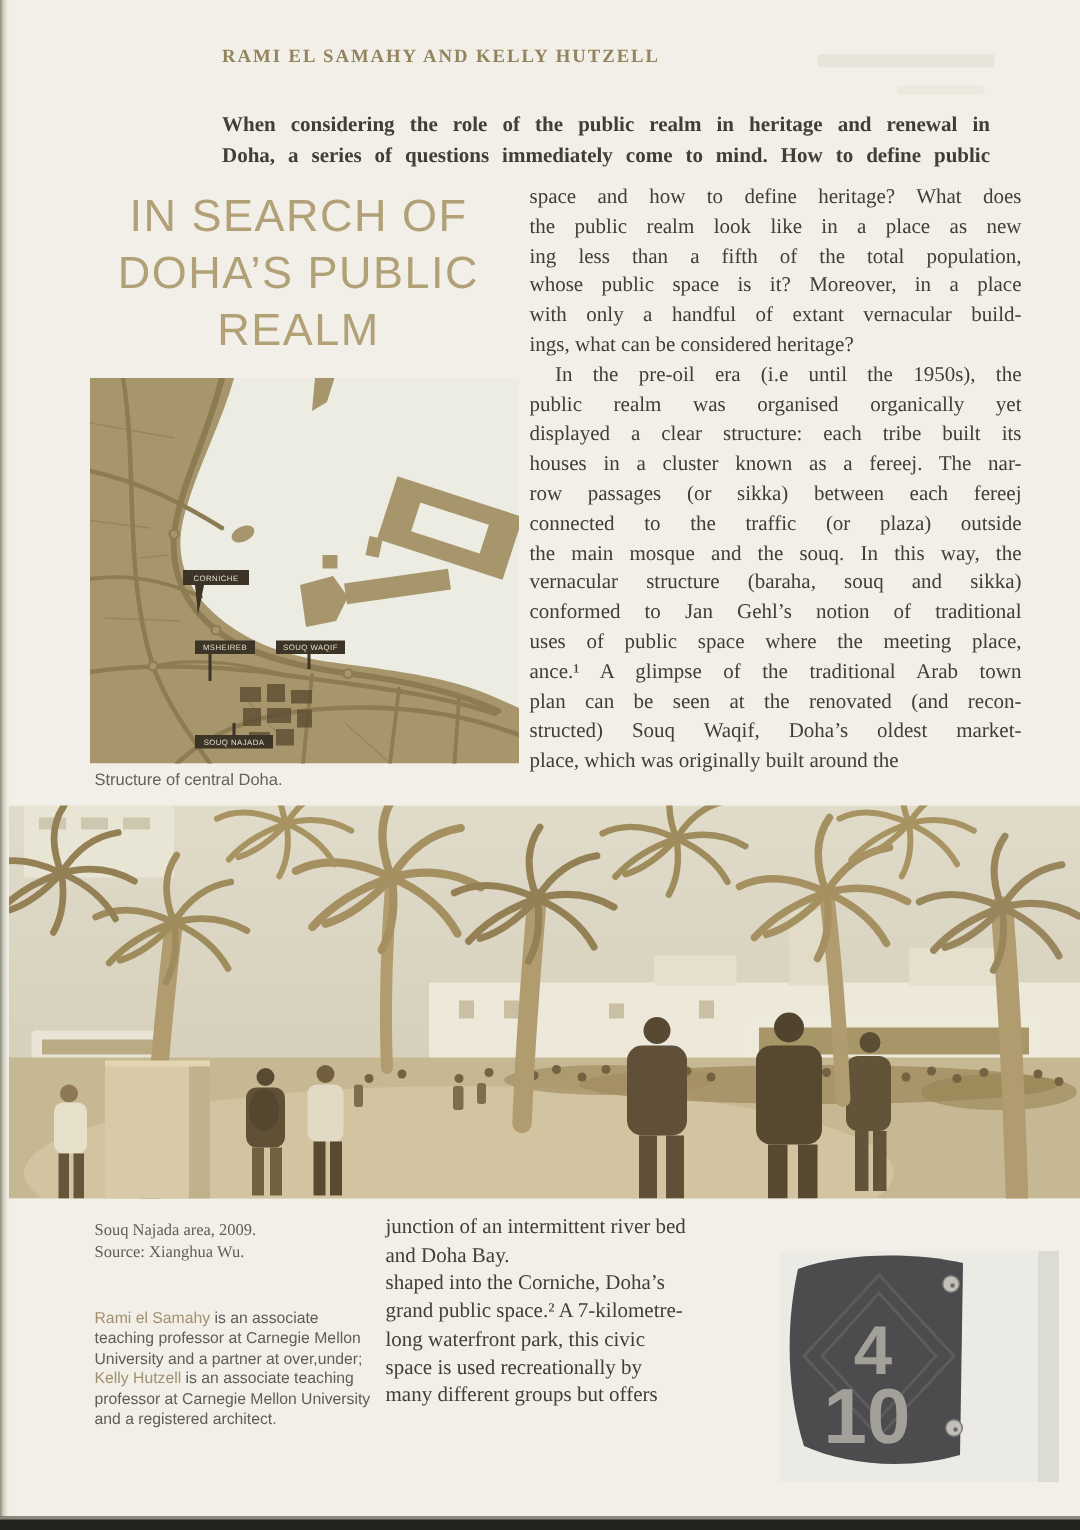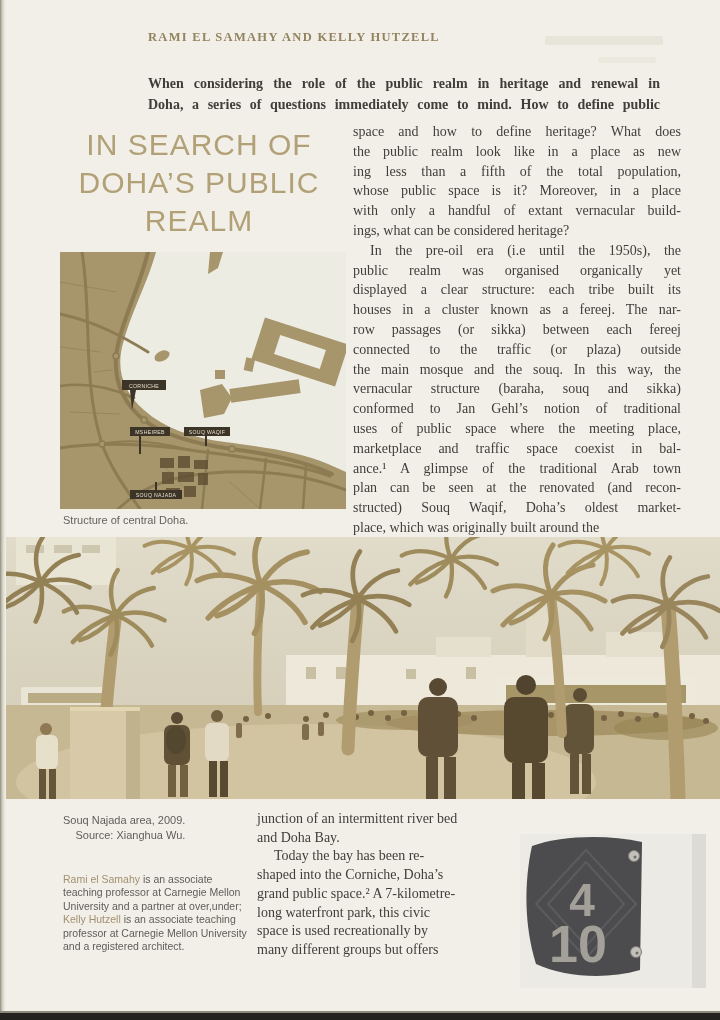--- a/index.html
+++ b/index.html
@@ -25,22 +25,22 @@
   .bl{white-space:normal;}
   .j{text-align:justify;text-align-last:justify;}
   .ind{text-indent:17px;}
   
   .map{position:absolute;left:60px;top:252px;width:286px;height:257px;}
   .map-caption{position:absolute;left:63px;top:514px;font-family:"Liberation Sans",sans-serif;
      font-size:11px;color:#63625c;}
   
   .photo{position:absolute;left:6px;top:537px;width:714px;height:262px;overflow:hidden;}
   
-  .photo-caption{position:absolute;left:63px;top:813px;font-family:Liberation Sans, sans-serif;
-     font-size:11px;line-height:15px;color:#5f5e58;text-align:right;}
+  .photo-caption{position:absolute;left:63px;top:813px;font-family:Liberation Serif, serif;
+     font-size:11px;line-height:15px;color:#5f5e58;}
   .bio{position:absolute;left:63px;top:862px;width:192px;font-family:"Liberation Sans",sans-serif;
      font-size:10.5px;line-height:13.6px;color:#5e5d57;}
   .bio b{color:#a39070;font-weight:normal;}
   
   .sign{position:absolute;left:520px;top:834px;width:186px;height:154px;}
 </style>
 </head>
 <body>
 
 <div id="page">
@@ -72,21 +72,20 @@
     <div class="bl j ind">In the pre-oil era (i.e until the 1950s), the</div>
     <div class="bl j">public realm was organised organically yet</div>
     <div class="bl j">displayed a clear structure: each tribe built its</div>
     <div class="bl j">houses in a cluster known as a fereej. The nar-</div>
     <div class="bl j">row passages (or sikka) between each fereej</div>
     <div class="bl j">connected to the traffic (or plaza) outside</div>
     <div class="bl j">the main mosque and the souq. In this way, the</div>
     <div class="bl j">vernacular structure (baraha, souq and sikka)</div>
     <div class="bl j">conformed to Jan Gehl’s notion of traditional</div>
     <div class="bl j">uses of public space where the meeting place,</div>
-    <div class="bl j">marketplace and traffic space coexist in bal-</div>
     <div class="bl j">ance.¹ A glimpse of the traditional Arab town</div>
     <div class="bl j">plan can be seen at the renovated (and recon-</div>
     <div class="bl j">structed) Souq Waqif, Doha’s oldest market-</div>
     <div class="bl">place, which was originally built around the</div>
   </div>
 
   <svg class="map" viewBox="0 0 286 257" xmlns="http://www.w3.org/2000/svg">
     <rect x="0" y="0" width="286" height="257" fill="#a7956c"></rect>
     <path fill="#edece3" d="M 96,0 C 88,30 70,62 62,95 C 56,122 66,142 84,158 C 104,176 132,186 165,190 C 210,196 240,200 268,212 L 286,220 L 286,0 Z"></path>
     <g fill="#a7956c">
@@ -287,21 +286,20 @@
   <div class="photo-caption">
     <div>Souq Najada area, 2009.</div>
     <div>Source: Xianghua Wu.</div>
   </div>
 
   <p class="bio"><b>Rami el Samahy</b><span> is an associate teaching professor at Carnegie Mellon University and a partner at over,under; </span><b>Kelly Hutzell</b><span> is an associate teaching professor at Carnegie Mellon University and a registered architect.</span></p>
 
   <div class="col2">
     <div class="bl">junction of an intermittent river bed</div>
     <div class="bl">and Doha Bay.</div>
-    <div class="bl ind">Today the bay has been re-</div>
     <div class="bl">shaped into the Corniche, Doha’s</div>
     <div class="bl">grand public space.² A 7-kilometre-</div>
     <div class="bl">long waterfront park, this civic</div>
     <div class="bl">space is used recreationally by</div>
     <div class="bl">many different groups but offers</div>
   </div>
 
   <svg class="sign" viewBox="0 0 186 154" xmlns="http://www.w3.org/2000/svg">
     <rect x="0" y="0" width="186" height="154" fill="#eceae4"></rect>
     <rect x="172" y="0" width="14" height="154" fill="#dddcd4"></rect>

